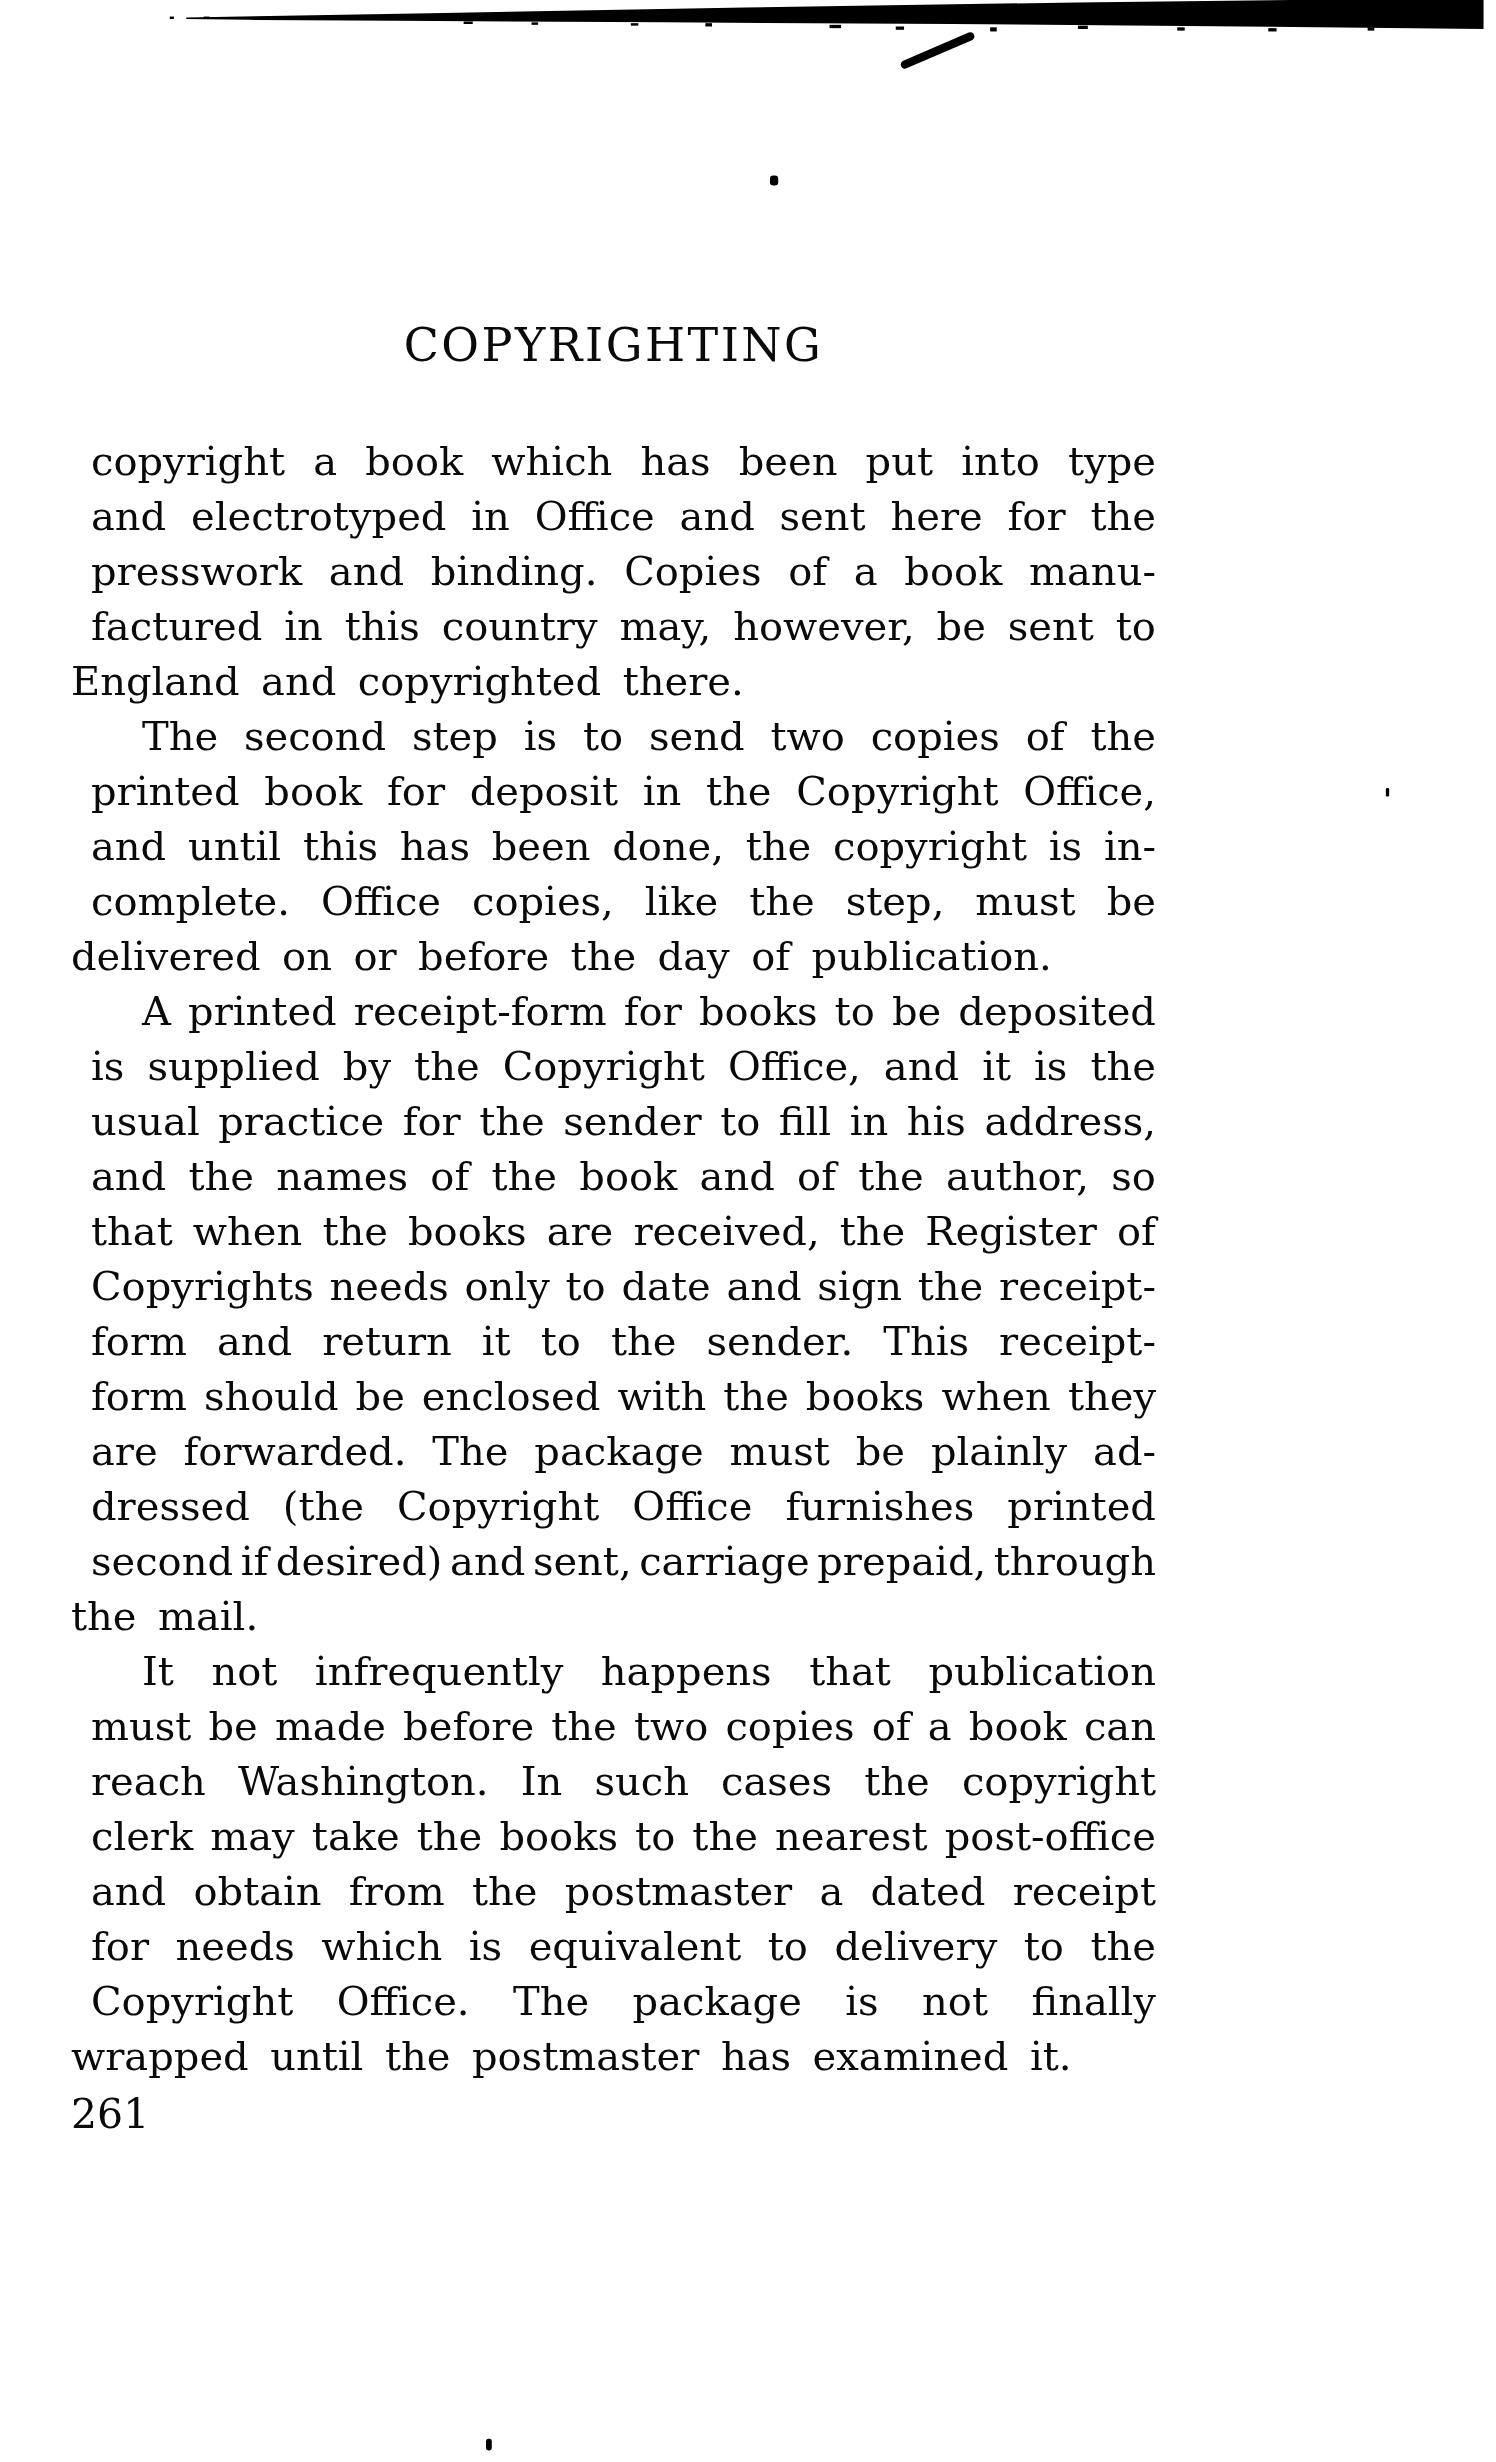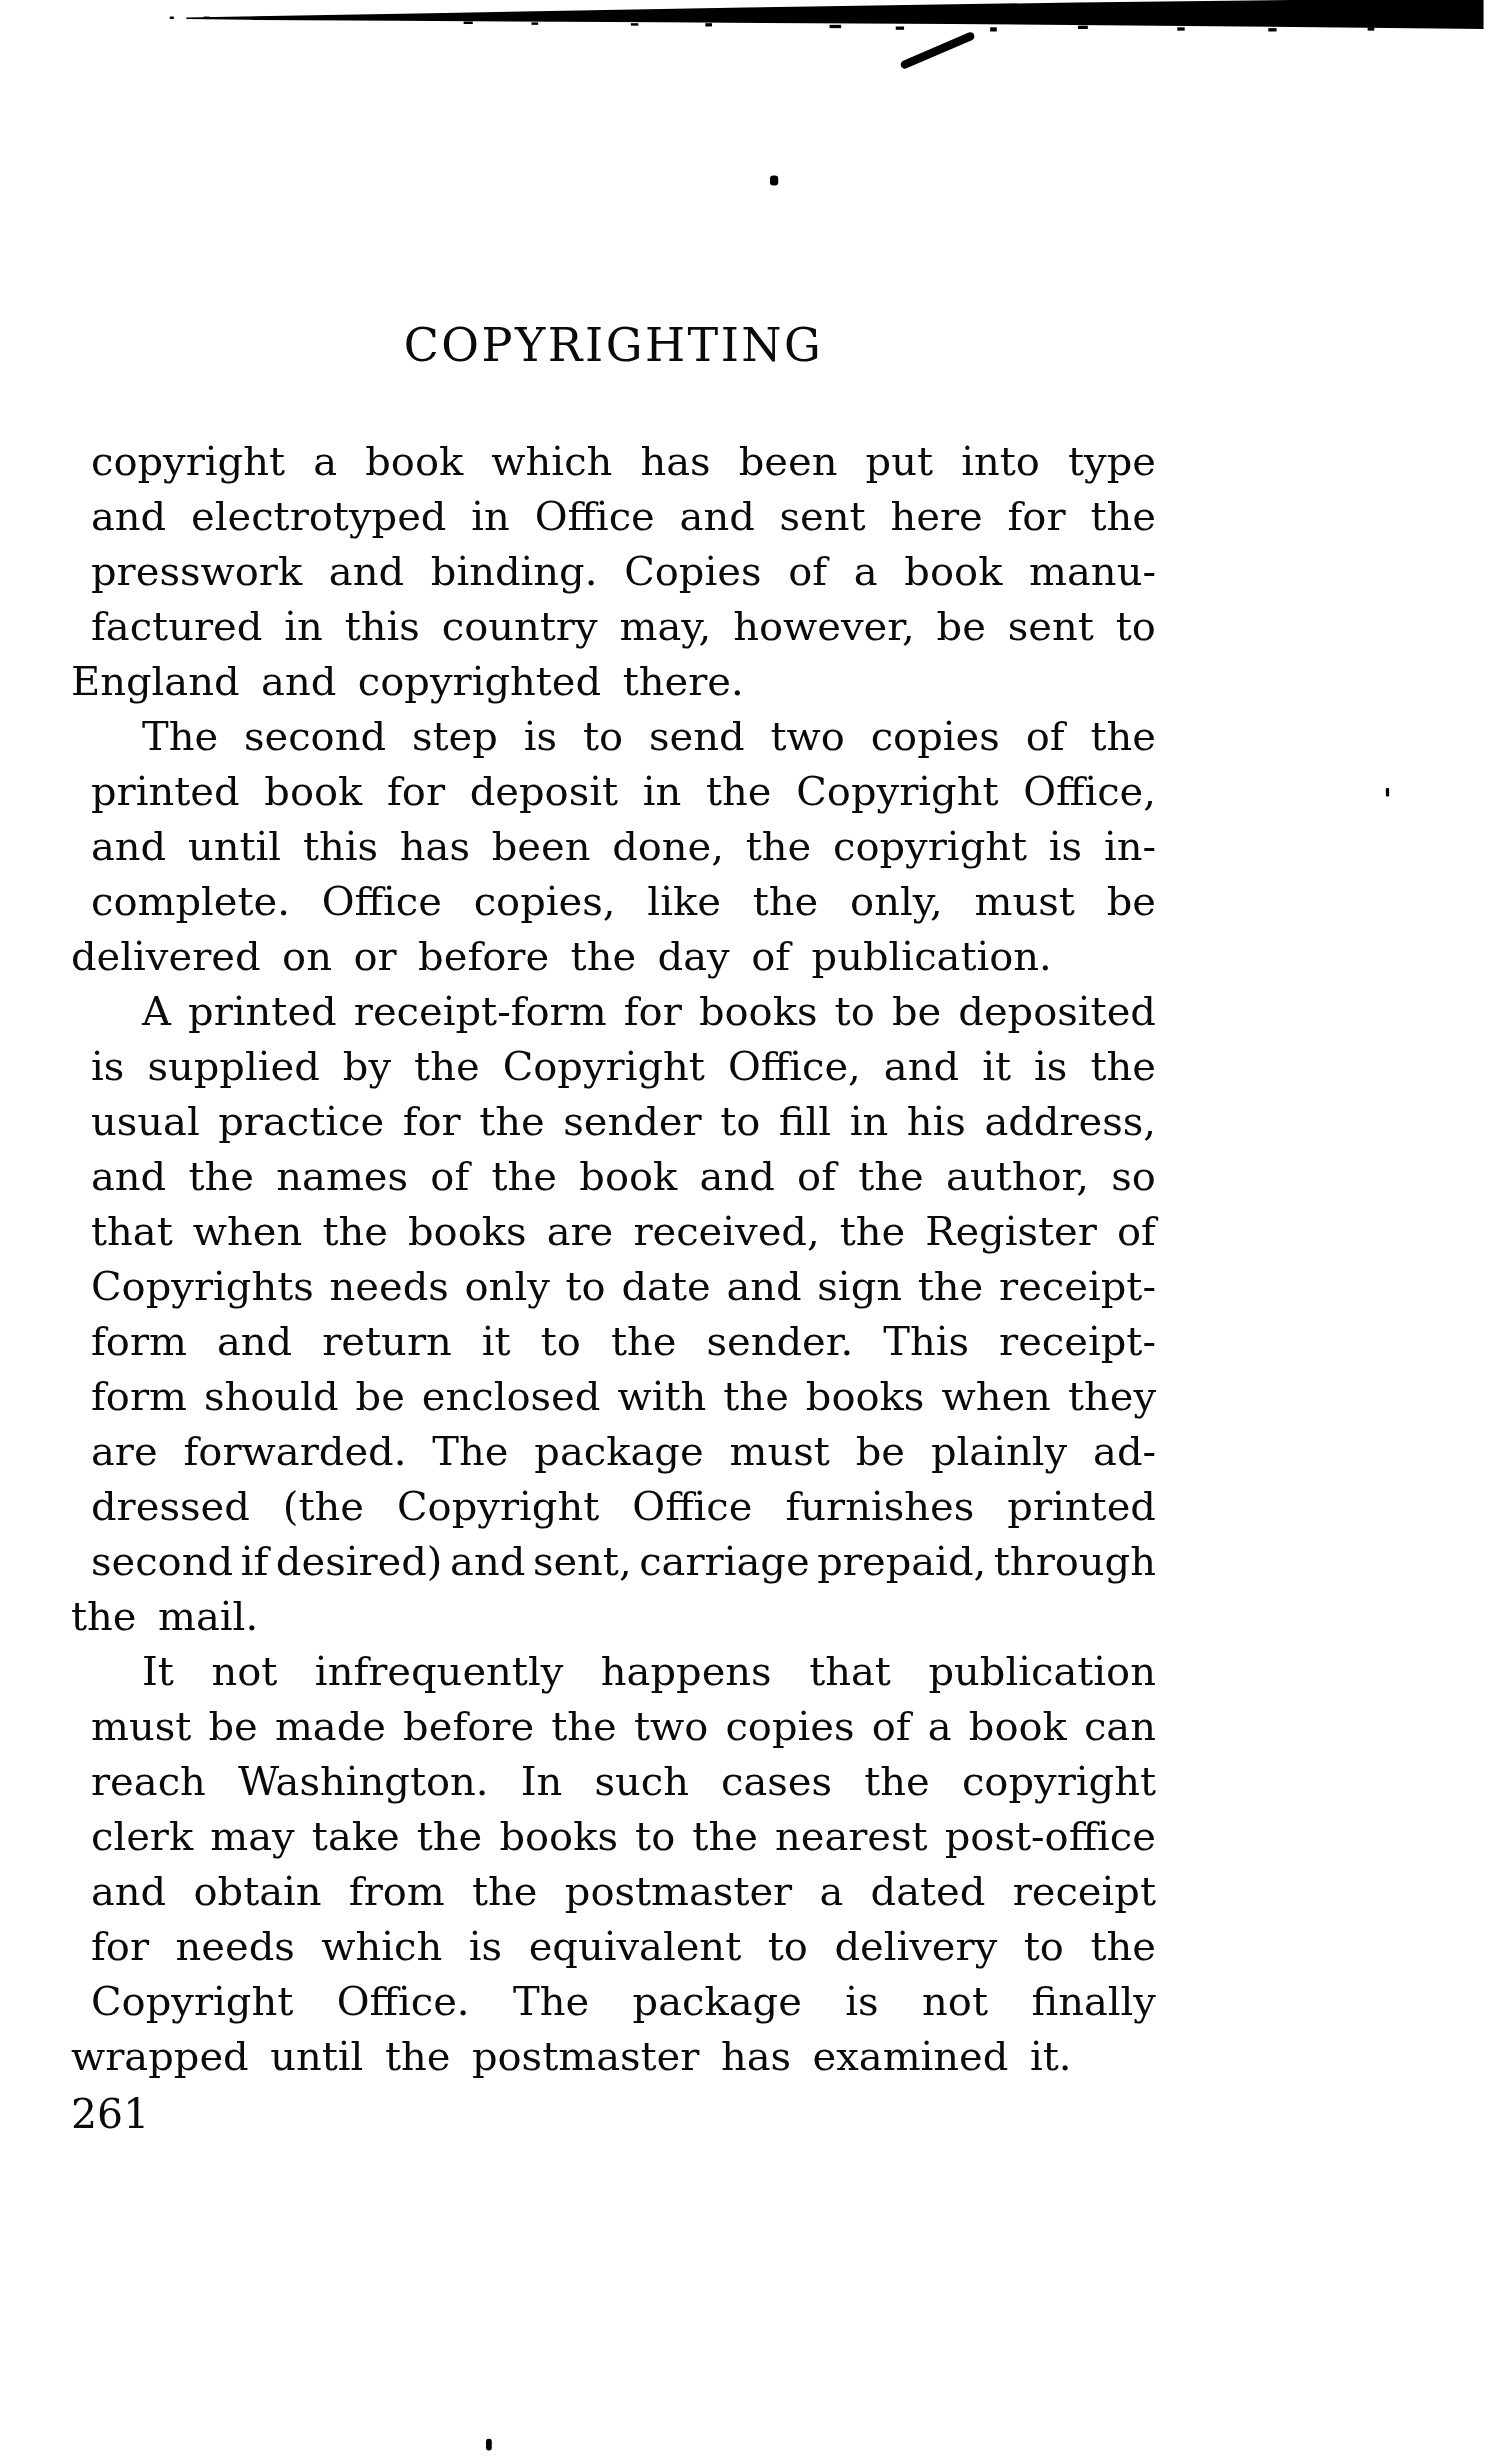--- a/index.html
+++ b/index.html
@@ -173,21 +173,21 @@
         <span>copyright</span>
         <span>is</span>
         <span>in-</span>
       </div>
       <div class="line justify">
         <span>complete.</span>
         <span>Office</span>
         <span>copies,</span>
         <span>like</span>
         <span>the</span>
-        <span>only,</span>
+        <span>step,</span>
         <span>must</span>
         <span>be</span>
       </div>
       <div class="line">delivered on or before the day of publication.</div>
       <div class="line justify indent">
         <span>A</span>
         <span>printed</span>
         <span>receipt-form</span>
         <span>for</span>
         <span>books</span>

